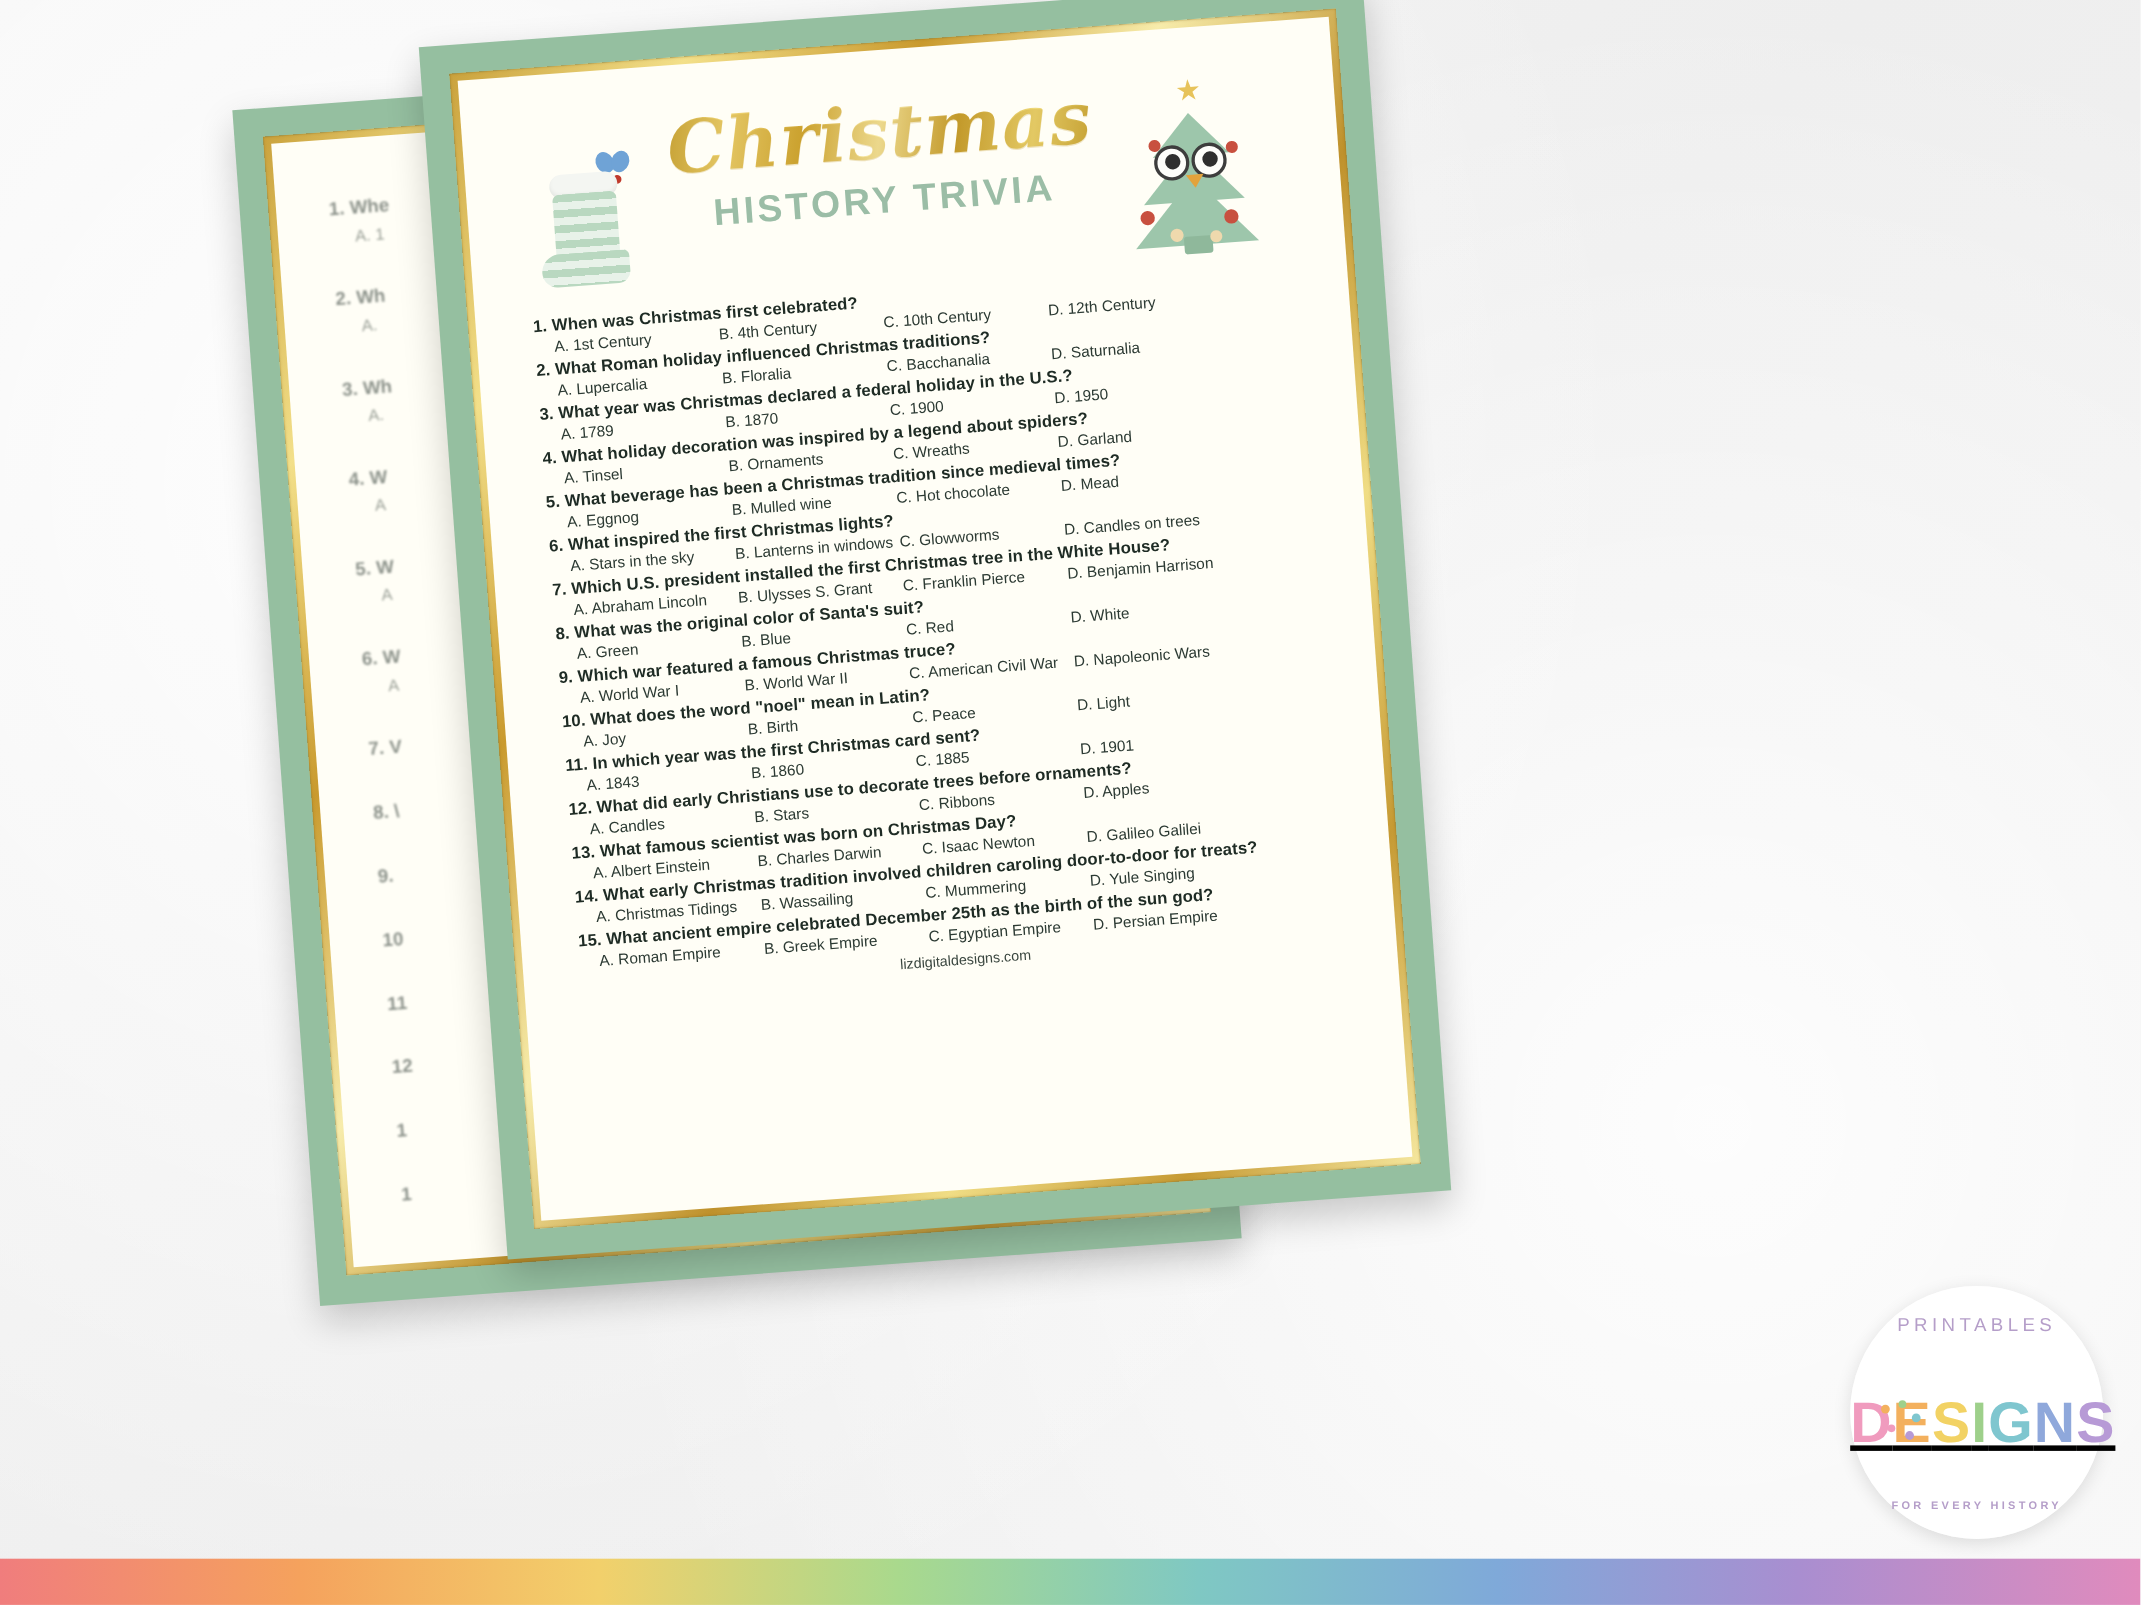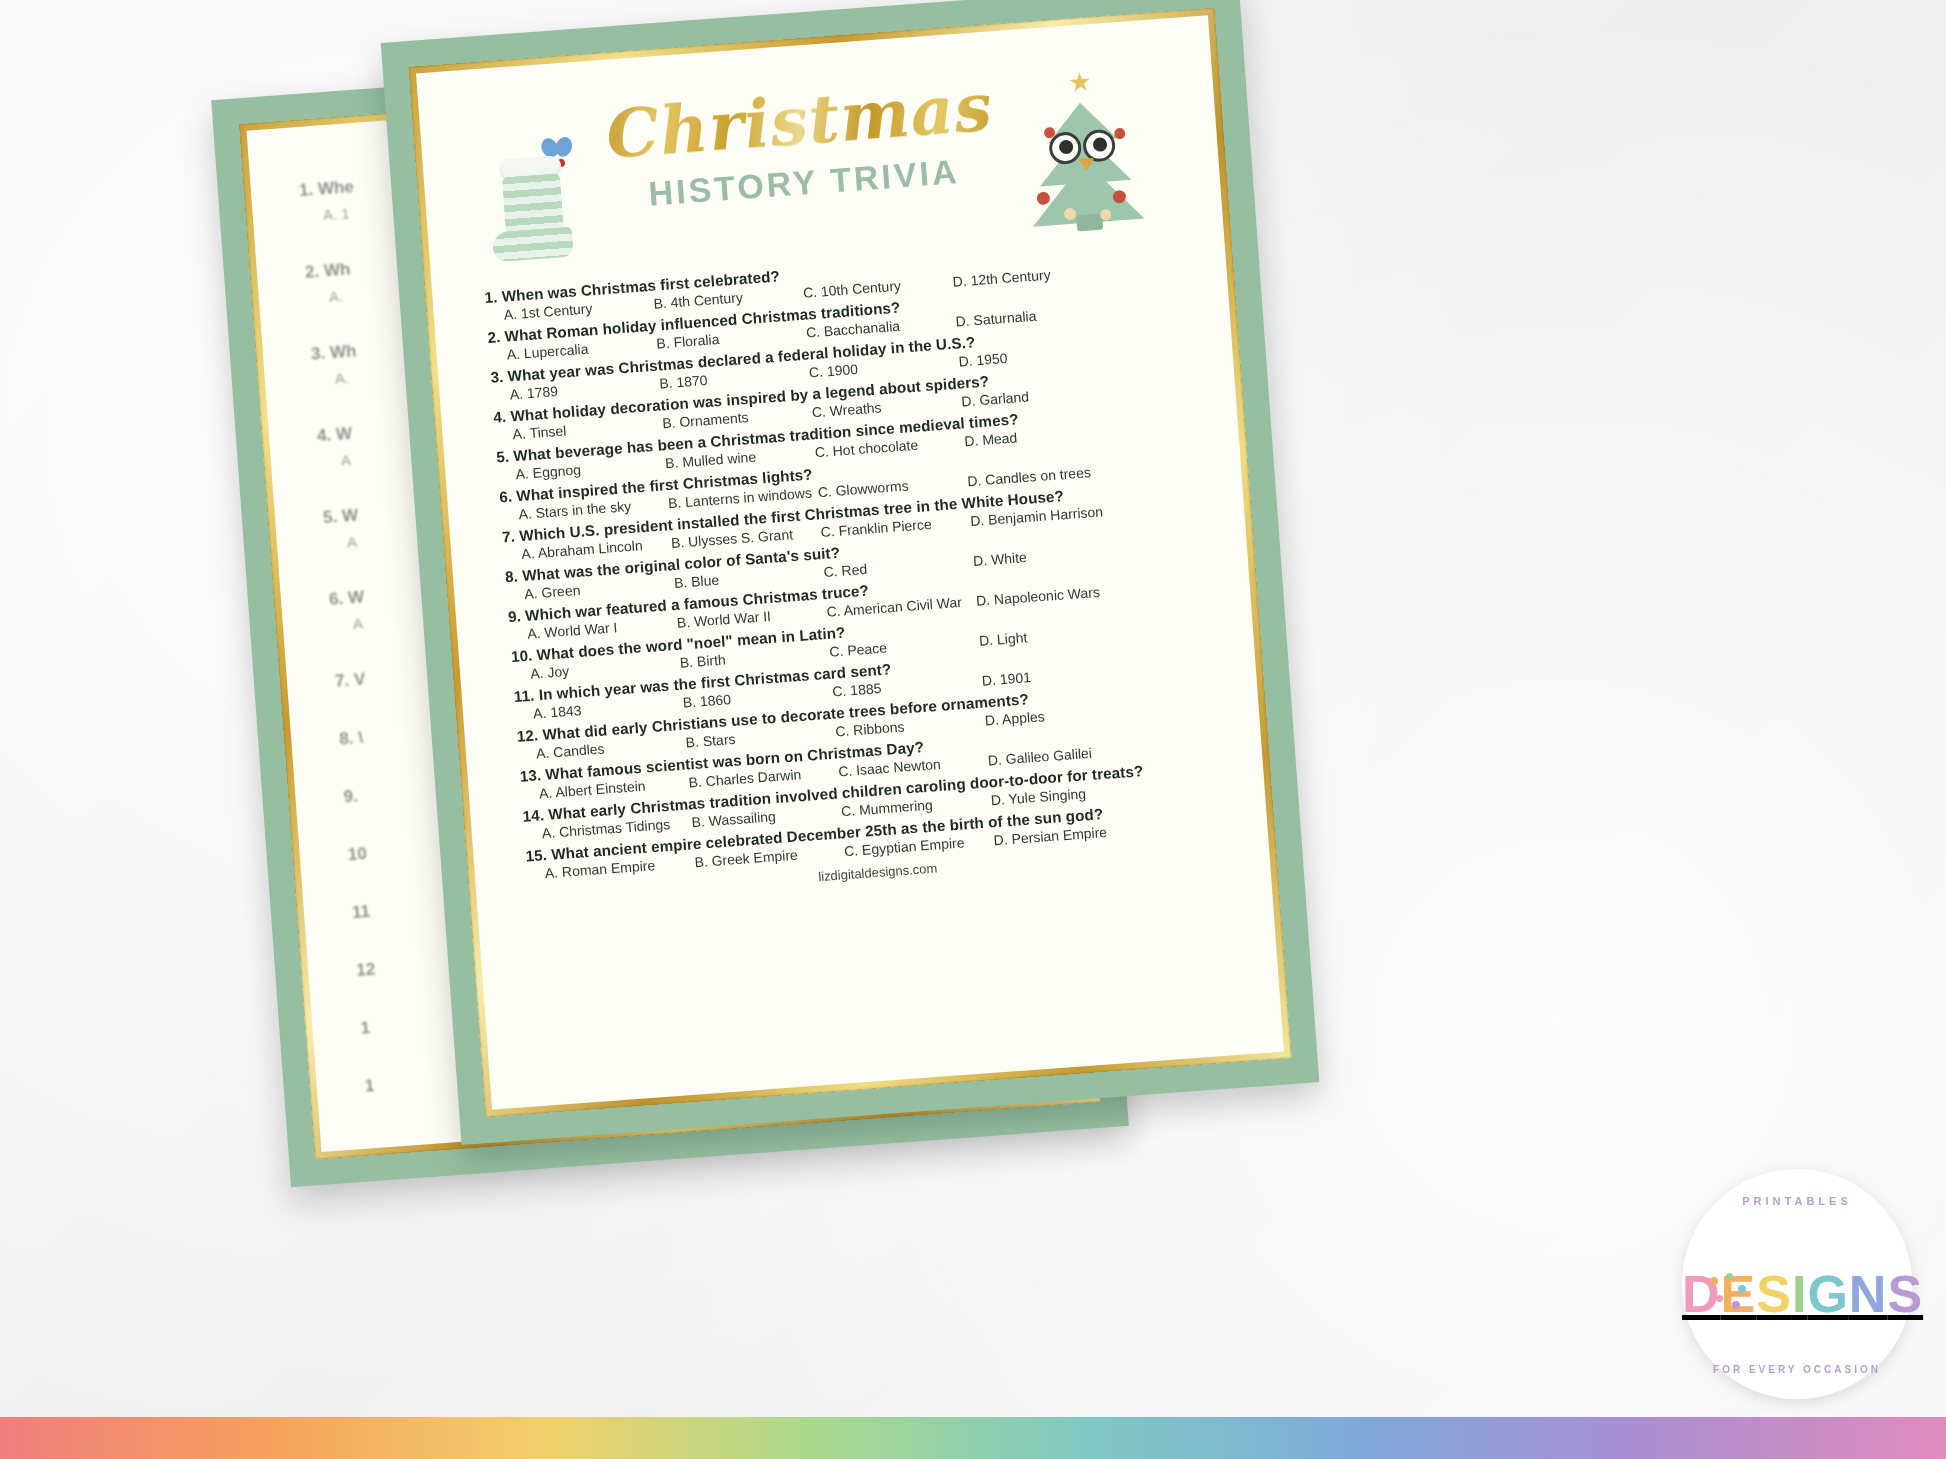--- a/index.html
+++ b/index.html
@@ -305,21 +305,21 @@
     width: 230px;
     height: 230px;
     border-radius: 50%;
     background: rgba(255,255,255,0.92);
     box-shadow: 0 4px 16px rgba(0,0,0,0.12);
     z-index: 30;
     text-align: center;
   }
   .badge-top {
     position: absolute; top: 26px; left: 0; right: 0;
-    font-size: 11px; letter-spacing: 4px; color: #b59ec9; font-weight: 700;
+    font-size: 17px; letter-spacing: 4px; color: #b59ec9; font-weight: 400;
   }
   .badge-liz {
     position: absolute; top: 64px; left: 0; right: 0;
     font-family: "DejaVu Serif", serif;
     font-size: 44px; font-weight: 700; color: #6c6c6c; letter-spacing: 1px;
   }
   .badge-designs {
     position: absolute; top: 95px; left: 0; right: 0;
     font-size: 52px; font-weight: 700; letter-spacing: 1px; text-decoration: underline;
   }
@@ -608,17 +608,17 @@
     <div class="badge-designs">
       <span>D</span><span>E</span><span>S</span><span>I</span><span>G</span><span>N</span><span>S</span>
     </div>
     <div class="badge-confetti">
       <div class="dot" style="left:2px;top:4px;width:8px;height:8px;background:#f3b05e;"></div>
       <div class="dot" style="left:18px;top:0;width:7px;height:7px;background:#9ed08b;"></div>
       <div class="dot" style="left:30px;top:12px;width:8px;height:8px;background:#7fc6cf;"></div>
       <div class="dot" style="left:8px;top:22px;width:7px;height:7px;background:#f09bbe;"></div>
       <div class="dot" style="left:24px;top:28px;width:8px;height:8px;background:#b79ad6;"></div>
     </div>
-    <div class="badge-bottom">FOR EVERY OCCASION</div>
+    <div class="badge-bottom">FOR EVERY HISTORY</div>
   </div>
 
   <div class="rainbow"></div>
 </div>
 
 </body></html>

